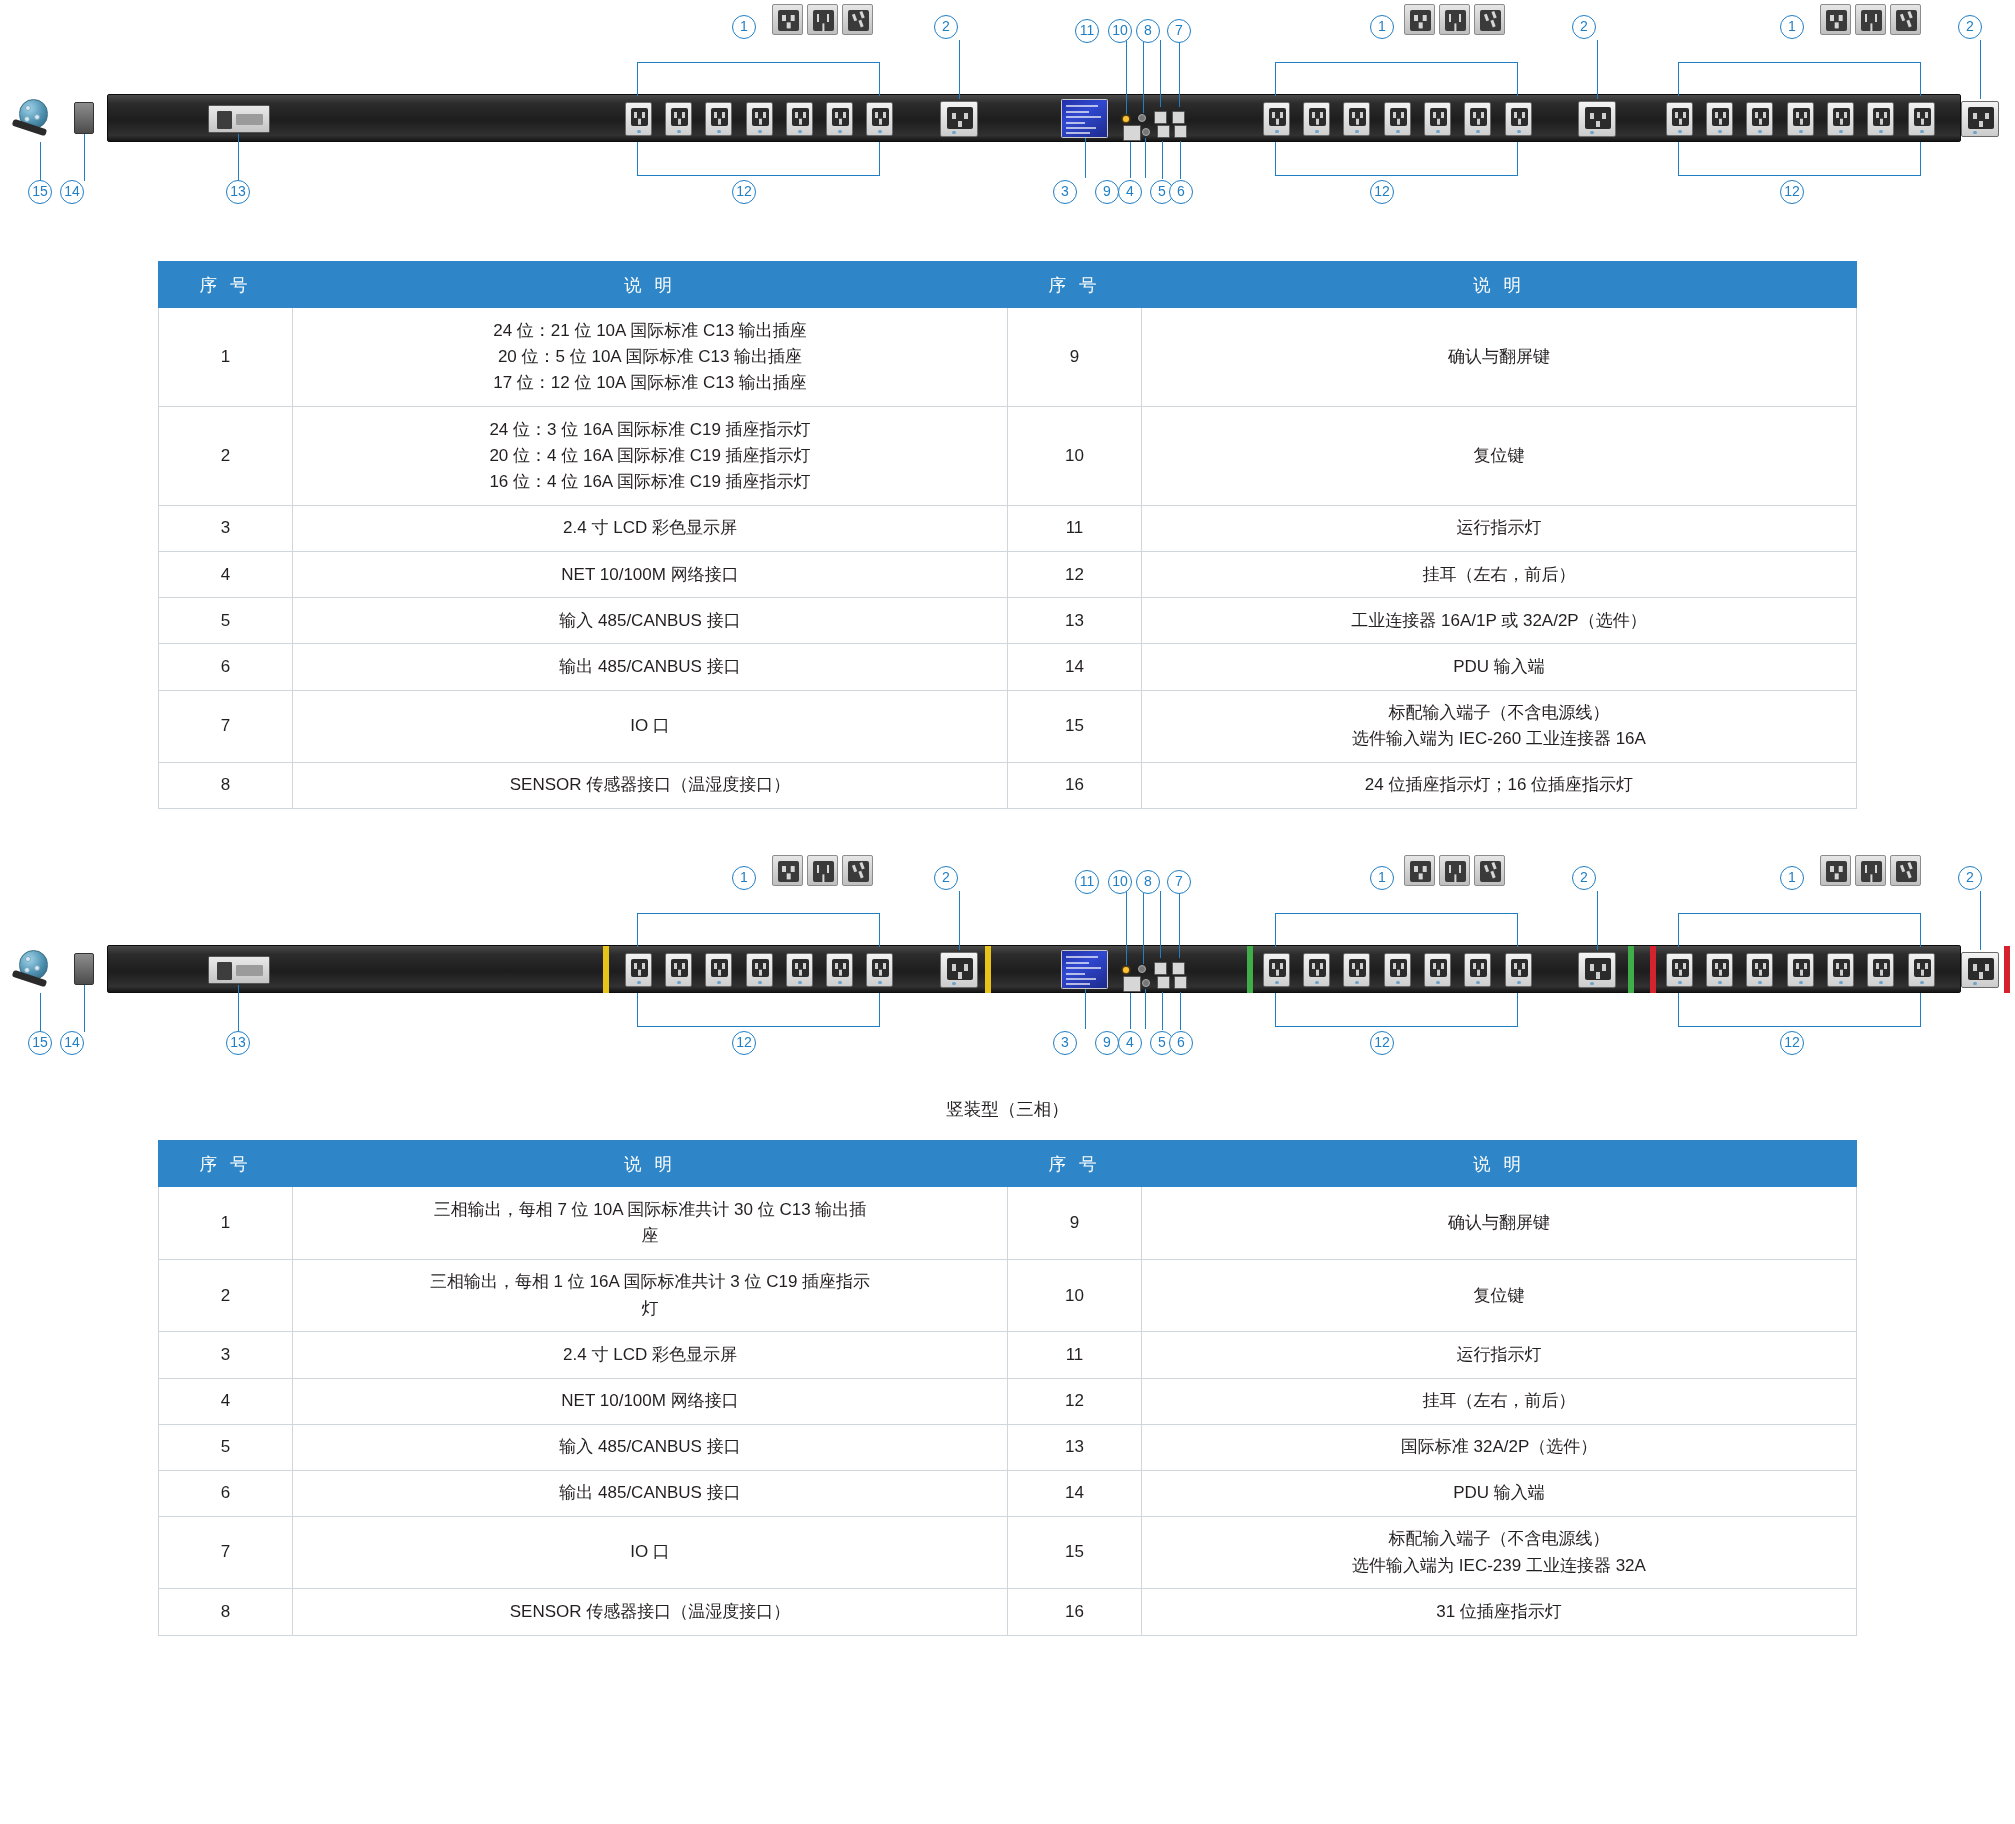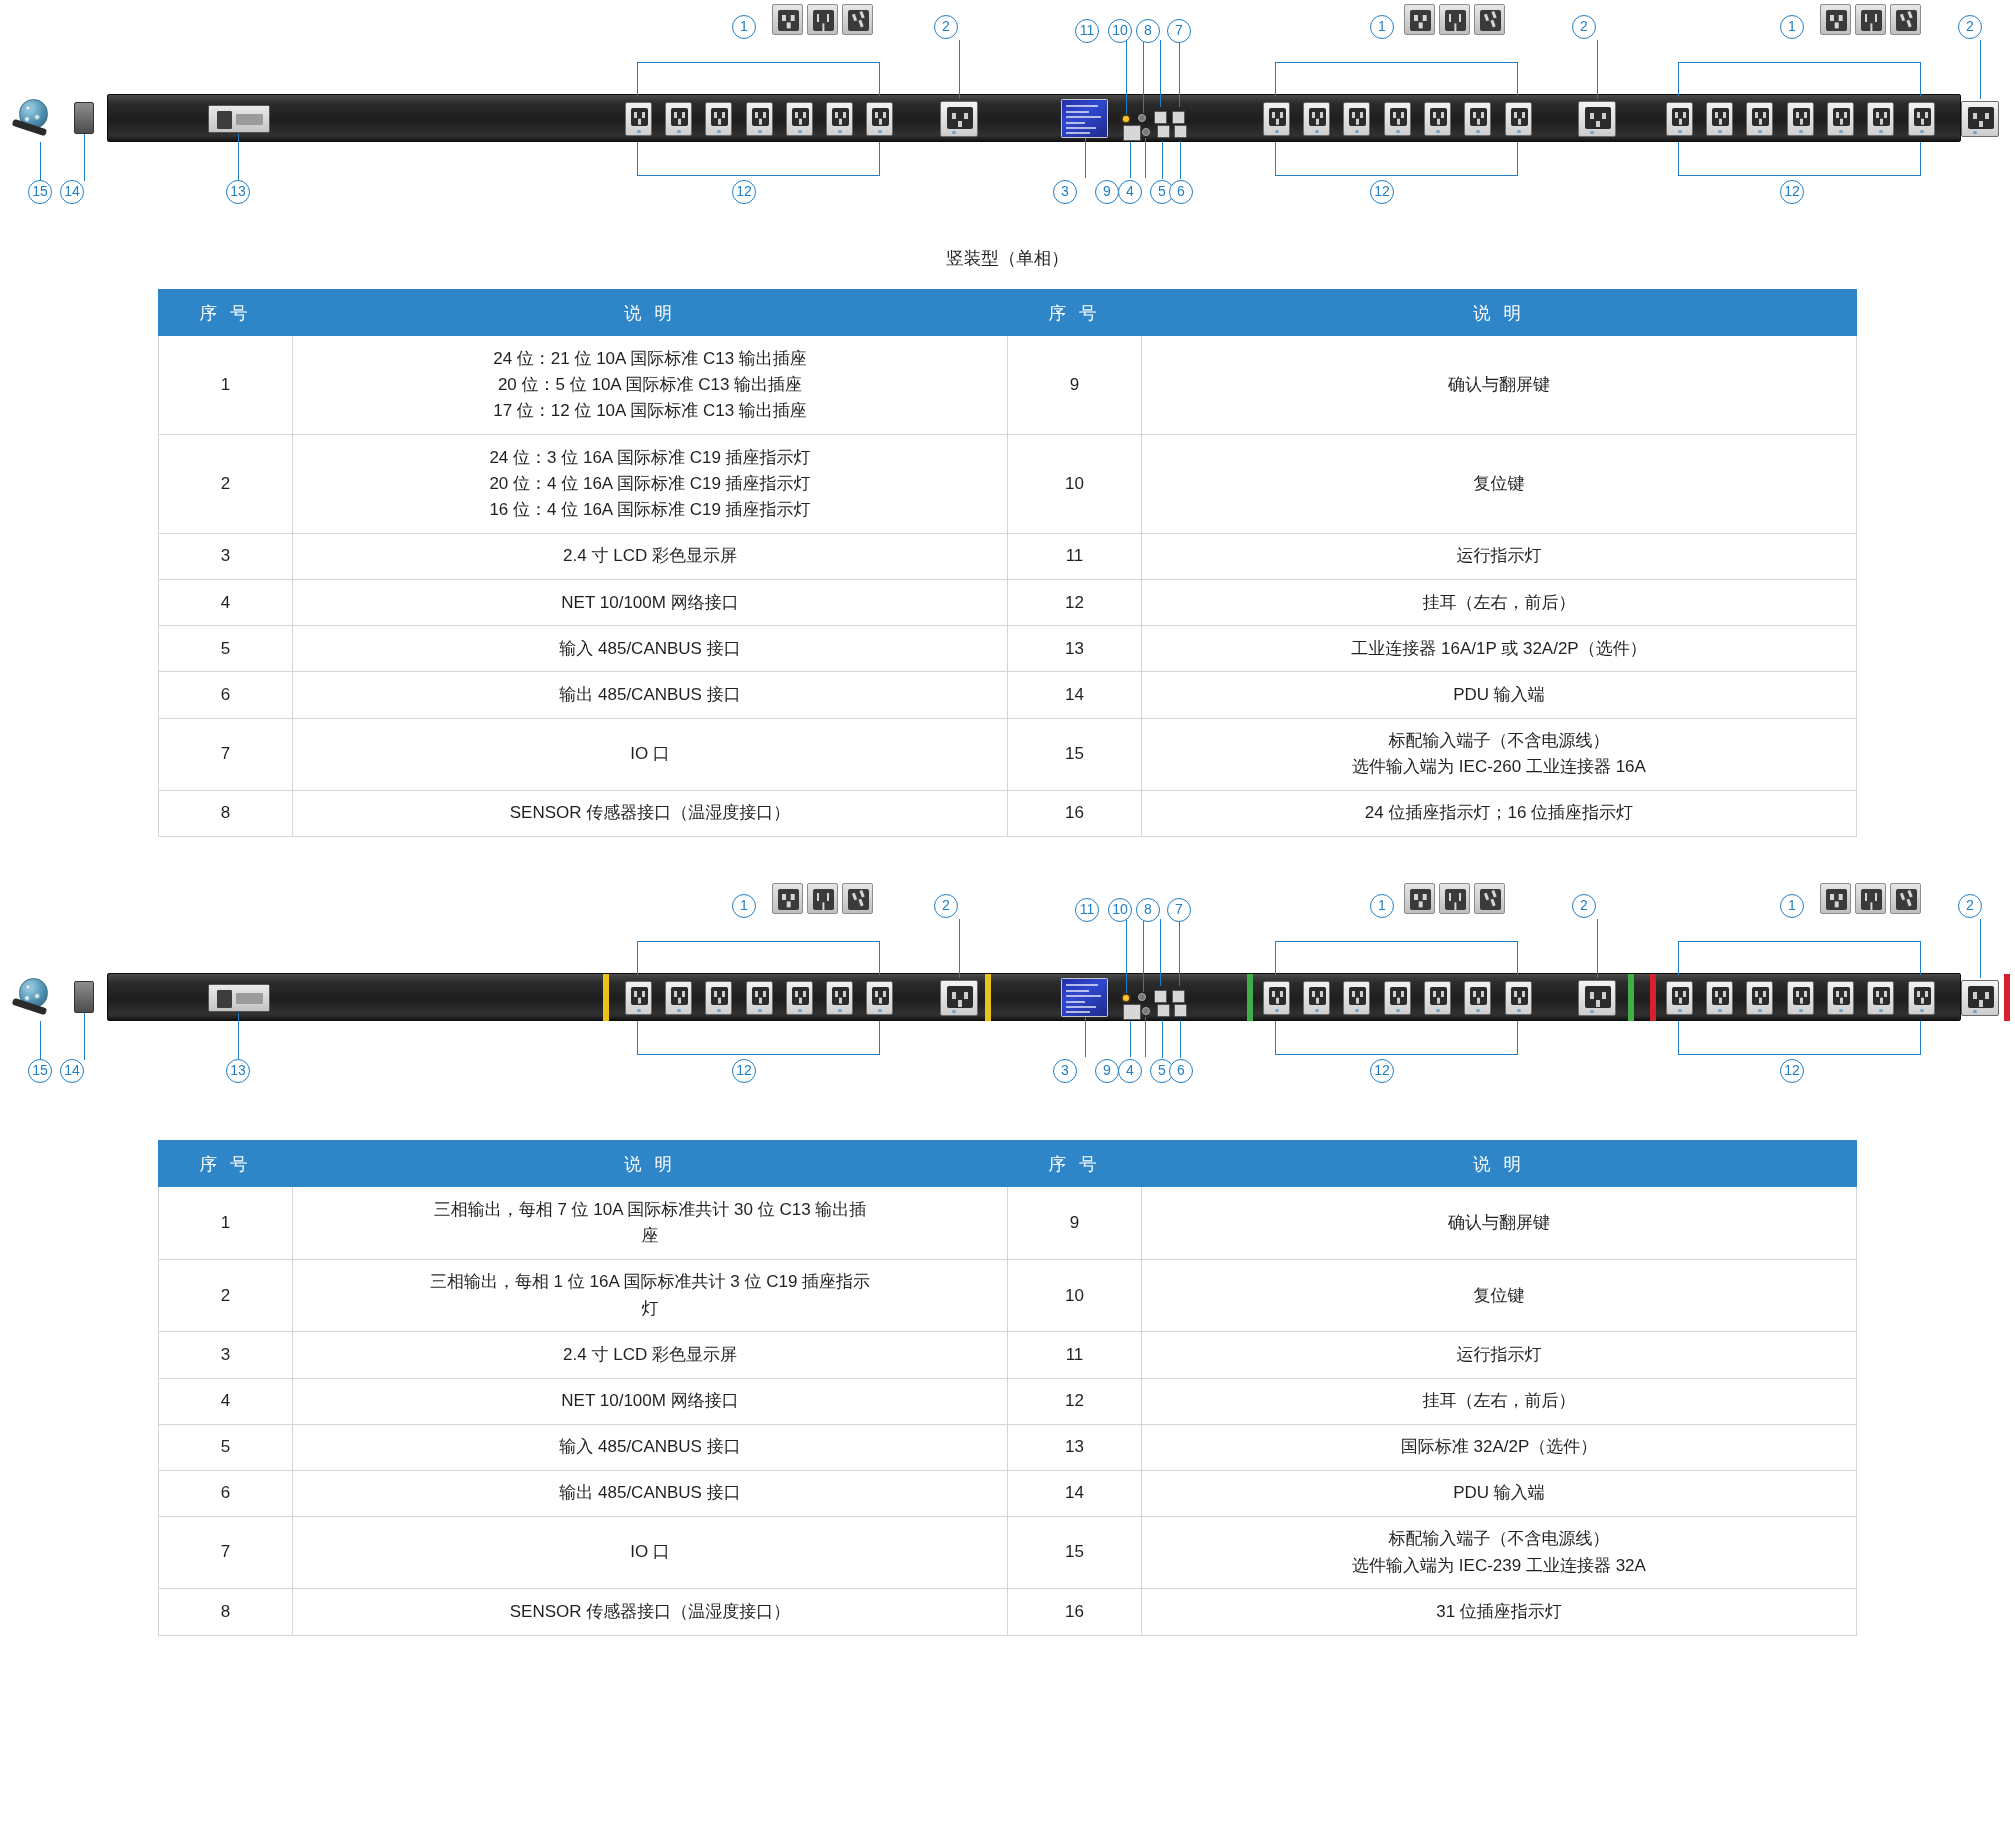--- a/index.html
+++ b/index.html
@@ -529,21 +529,20 @@
     <div class="callout" style="left:732px; top:180px;">12</div>
     <div class="callout" style="left:1053px; top:180px;">3</div>
     <div class="callout" style="left:1095px; top:180px;">9</div>
     <div class="callout" style="left:1118px; top:180px;">4</div>
     <div class="callout" style="left:1150px; top:180px;">5</div>
     <div class="callout" style="left:1169px; top:180px;">6</div>
     <div class="callout" style="left:1370px; top:180px;">12</div>
     <div class="callout" style="left:1780px; top:180px;">12</div>
   </div>
 
-  <div class="caption">竖装型（单相）</div>
 
   <table class="spec">
     <colgroup>
         <col class="idx">
         <col class="desc">
         <col class="idx">
         <col class="desc">
       </colgroup>
     <thead>
       <tr>
@@ -859,20 +858,21 @@
     <div class="callout" style="left:732px; top:180px;">12</div>
     <div class="callout" style="left:1053px; top:180px;">3</div>
     <div class="callout" style="left:1095px; top:180px;">9</div>
     <div class="callout" style="left:1118px; top:180px;">4</div>
     <div class="callout" style="left:1150px; top:180px;">5</div>
     <div class="callout" style="left:1169px; top:180px;">6</div>
     <div class="callout" style="left:1370px; top:180px;">12</div>
     <div class="callout" style="left:1780px; top:180px;">12</div>
   </div>
 
+  <div class="caption">竖装型（三相）</div>
 
   <table class="spec">
     <colgroup>
         <col class="idx">
         <col class="desc">
         <col class="idx">
         <col class="desc">
       </colgroup>
     <thead>
       <tr>

